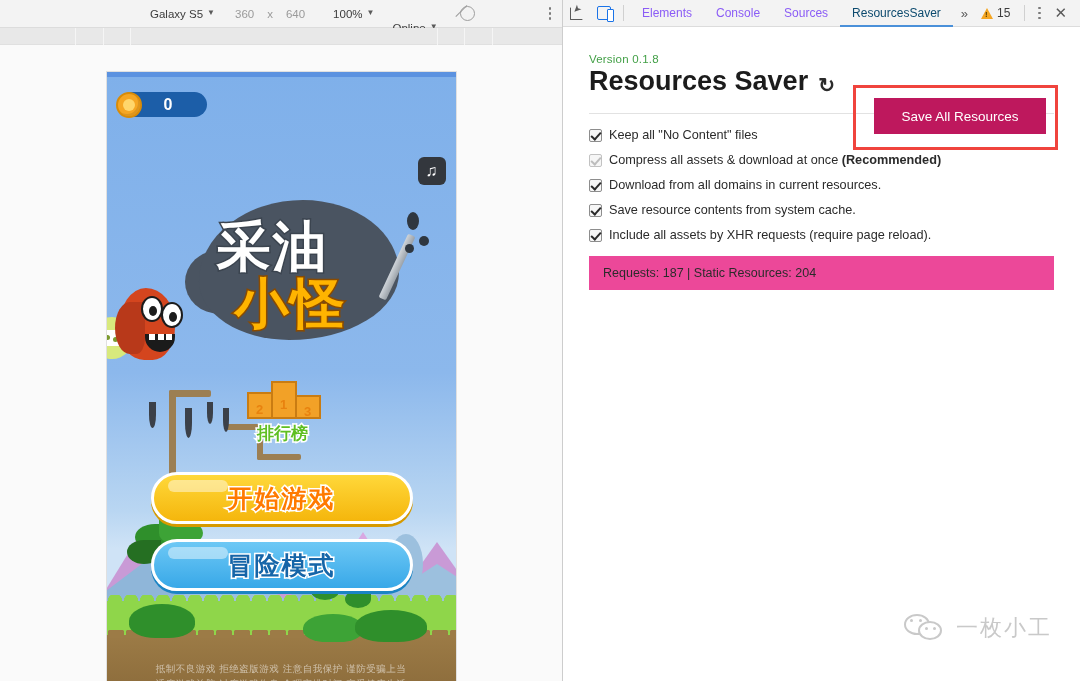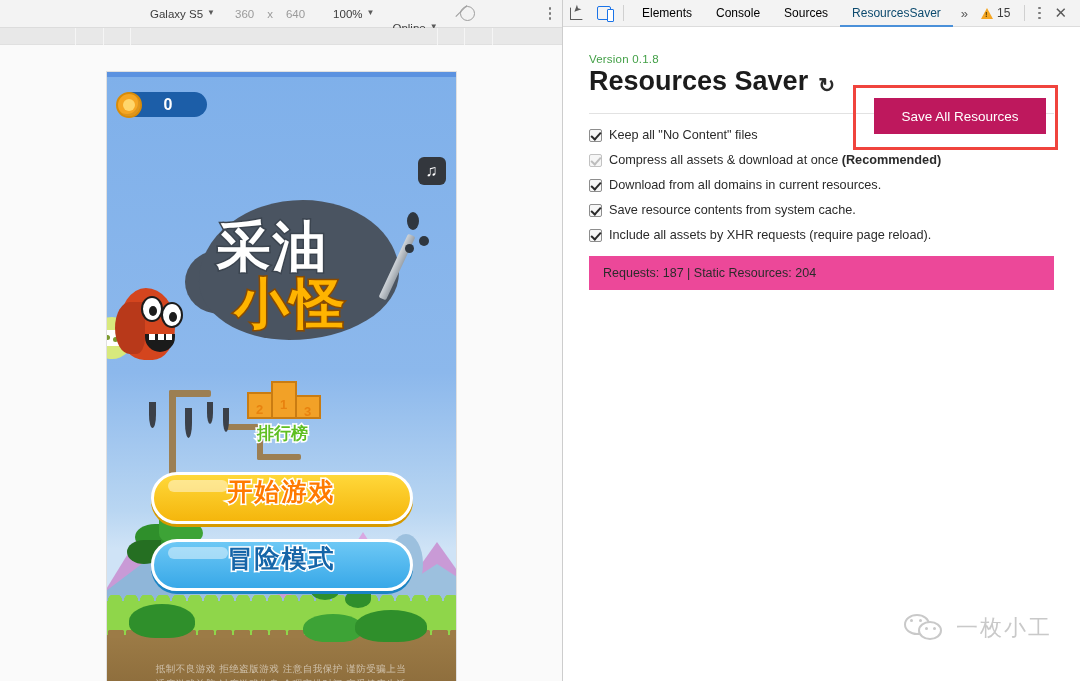--- a/index.html
+++ b/index.html
@@ -132,21 +132,21 @@
   .pod1 { left: 24px; width: 26px; height: 38px; line-height: 44px; }
   .pod2 { left: 0px;  width: 26px; height: 27px; line-height: 32px; }
   .pod3 { left: 48px; width: 26px; height: 24px; line-height: 29px; }
   .rank-label { position: absolute; left: 122px; top: 350px; width: 108px; text-align:center;
           font-size: 17px; font-weight: bold; color: #5fbf23;
           -webkit-text-stroke: 3px #ffffff; paint-order: stroke fill;
           font-family: "DejaVu Sans", sans-serif; }
 
   
   .gbtn { position:absolute; left: 44px; width: 262px; height: 52px; border-radius: 26px;
-          display:flex; justify-content:center;
+          display:flex; align-items:center; justify-content:center;
           font-size: 25px; font-weight: bold; letter-spacing: 2px;
           font-family: "DejaVu Sans", sans-serif; }
   .gbtn .gloss { position:absolute; left: 14px; top: 5px; width: 60px; height: 12px;
           background: rgba(255,255,255,.45); border-radius: 8px; }
   .gbtn-start { top: 400px; background: linear-gradient(#ffd83a,#f5b60c);
           border: 3px solid #fff; box-shadow: 0 3px 0 #d79a00;
           color:#ff7a00; -webkit-text-stroke: 3px #fff; paint-order: stroke fill; }
   .gbtn-adv { top: 467px; background: linear-gradient(#6dc8f5,#38a8e8);
           border: 3px solid #fff; box-shadow: 0 3px 0 #1b84c4;
           color:#1565a8; -webkit-text-stroke: 3px #fff; paint-order: stroke fill; }
@@ -181,21 +181,21 @@
   .tb-icon { width: 27px; height: 27px; display:flex; align-items:center; justify-content:center; }
   .ico-inspect { width: 13px; height: 13px; border:1.5px solid #5a5a5a; border-top-color:transparent;
                  border-right-color: transparent; position:relative; border-radius:1px; }
   .ico-inspect::after { content:"➤"; position:absolute; left:2px; top:-4px; font-size:10px;
                  color:#5a5a5a; transform: rotate(135deg); }
   .ico-device { width: 14px; height: 14px; border: 1.6px solid #1a73e8; border-radius: 2px;
                 position:relative; }
   .ico-device::after { content:""; position:absolute; right:-4px; top:2px; width:5px; height:11px;
                 border:1.6px solid #1a73e8; border-radius:1px; background:#fff; }
   .tb-divider { width:1px; height: 16px; background:#d0d0d0; margin: 0 6px; }
-  .dt-tab { padding: 0 12px; height: 27px; line-height: 27px; color:#000000; white-space:nowrap; }
+  .dt-tab { padding: 0 12px; height: 27px; line-height: 27px; color:#8b5cf6; white-space:nowrap; }
   .dt-tab.active { color:#0c4a6e; box-shadow: inset 0 -2px 0 #4a90d9; }
   .dt-more { padding: 0 8px; color:#5a5a5a; font-size: 13px; }
   .dt-right2 { margin-left:auto; display:flex; align-items:center; padding-right: 6px; }
   .warn-badge { display:flex; align-items:center; gap:4px; color:#3c3c3c; font-size:12px; margin-right:8px; }
   .tri { width:0;height:0;border-left:6px solid transparent;border-right:6px solid transparent;
          border-bottom:11px solid #f5a623; position:relative; }
   .tri::after { content:"!"; position:absolute; left:-2px; top:2px; font-size:8px; color:#5a4000; font-weight:bold; }
   .closex { font-size: 15px; color:#5a5a5a; padding: 0 7px; }
 
   #panel-body { flex:1 1 auto; padding: 26px 26px 0 26px; position:relative; }

